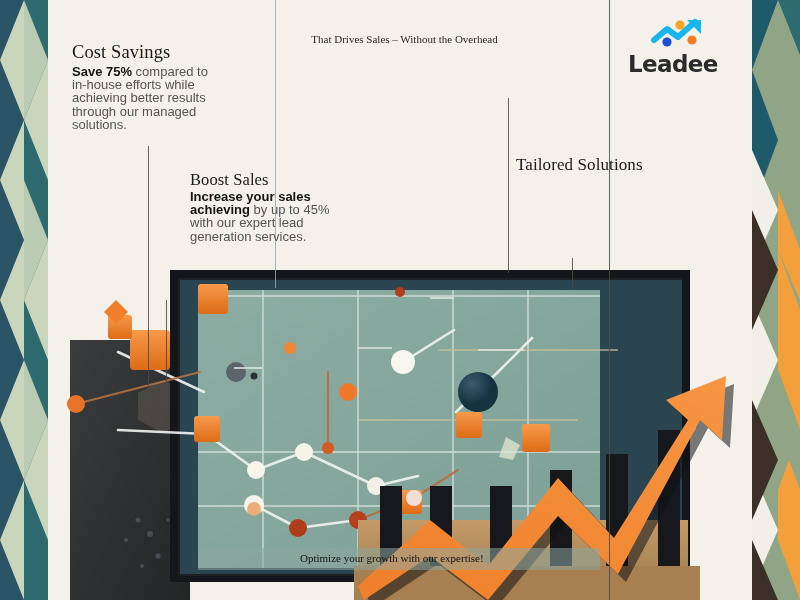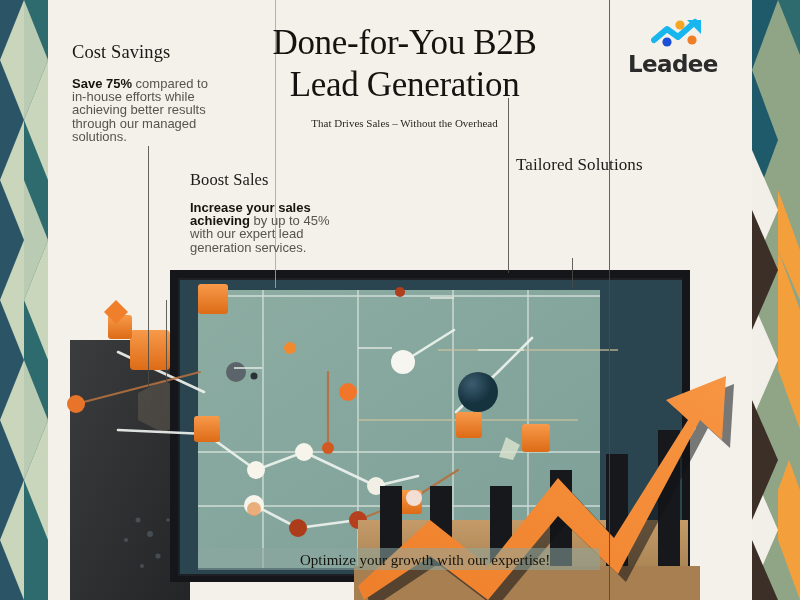--- a/index.html
+++ b/index.html
@@ -39,23 +39,23 @@
   }
   .tblock p {
     font-size:13px;
     line-height:13.2px;
     color:#55544f;
     font-weight:400;
   }
   .tblock p b { color:#15140f; font-weight:700; }
 
   #block-cost   { left:72px;  top:42px;  width:150px; }
-  #block-cost h3 { font-size:18.5px; margin-bottom:14px; }
+  #block-cost h3 { font-size:18.5px; margin-bottom:2px; }
   #block-boost  { left:190px; top:170px; width:140px; }
-  #block-boost h3 { font-size:16.5px; margin-bottom:11px; }
+  #block-boost h3 { font-size:16.5px; }
   #block-tailored { left:516px; top:155px; width:150px; }
   #block-tailored h3 { font-size:17px; }
 
   
   .headline {
     position:absolute; left:232px; top:22px; width:345px;
     text-align:center; z-index:7;
   }
   .headline .h1 {
     font-family:"Liberation Serif", serif;
@@ -72,21 +72,21 @@
   .logo .mark { width:64px; height:34px; margin:0 auto 1px; display:block; }
   .logo .word {
     font-size:23px; font-weight:700; color:#2b2b2b; letter-spacing:-.6px;
     font-family:"DejaVu Sans", sans-serif;
   }
 
   
   .caption {
     position:absolute; left:300px; top:552px; z-index:7;
     font-family:"Liberation Serif", serif;
-    font-size:15px; color:#14140f; white-space:nowrap;
+    font-size:11px; color:#14140f; white-space:nowrap;
   }
 </style>
 </head>
 <body>
 
 <div class="stage">
 
   <div class="illus">
     <svg viewBox="0 0 684 600" preserveAspectRatio="none" aria-hidden="true">
       <defs>
@@ -292,24 +292,20 @@
   <div class="edge-gap right"></div>
 
   <div class="hair" style="left:148px; top:146px; height:262px;"></div>
   <div class="hair" style="left:166px; top:300px; height:110px;"></div>
   <div class="hair blue" style="left:275px; top:0px;   height:288px;"></div>
   <div class="hair" style="left:508px; top:98px;  height:175px;"></div>
   <div class="hair" style="left:609px; top:0px;   height:600px;"></div>
   <div class="hair" style="left:572px; top:258px; height:30px;"></div>
 
   <div class="headline">
-    <div class="h1">
-      <div>Done-for-You B2B</div>
-      <div>Lead Generation</div>
-    </div>
     <div class="sub">That Drives Sales – Without the Overhead</div>
   </div>
 
   <div class="logo">
     <svg class="mark" viewBox="0 0 64 34">
       <path d="M3 24 L16 13 L27 21 L44 6" stroke="#18b6ef" stroke-width="6" fill="none" stroke-linecap="round" stroke-linejoin="round"></path>
       <path d="M36 4 L50 4 L50 18 Z" fill="#18b6ef"></path>
       <circle cx="29" cy="9" r="4.6" fill="#f5a623"></circle>
       <circle cx="16" cy="26" r="4.6" fill="#1d4ed8"></circle>
       <circle cx="41" cy="24" r="4.6" fill="#f07e26"></circle>

